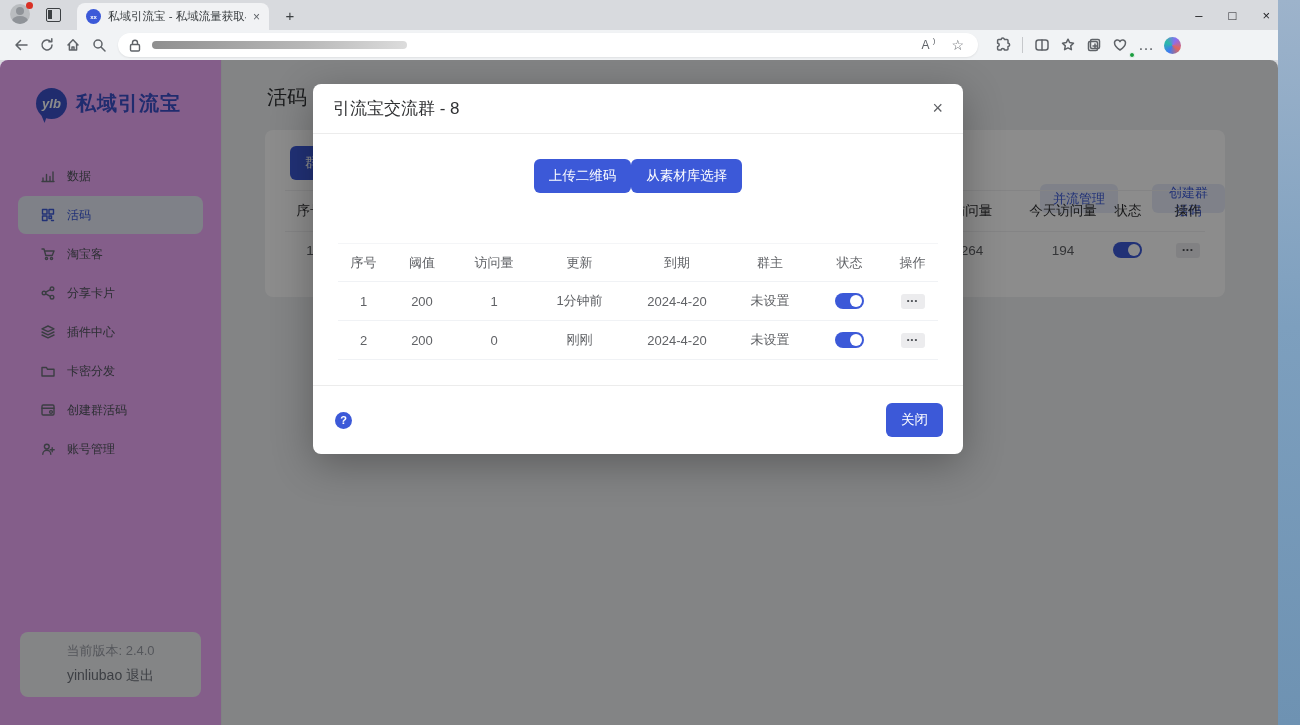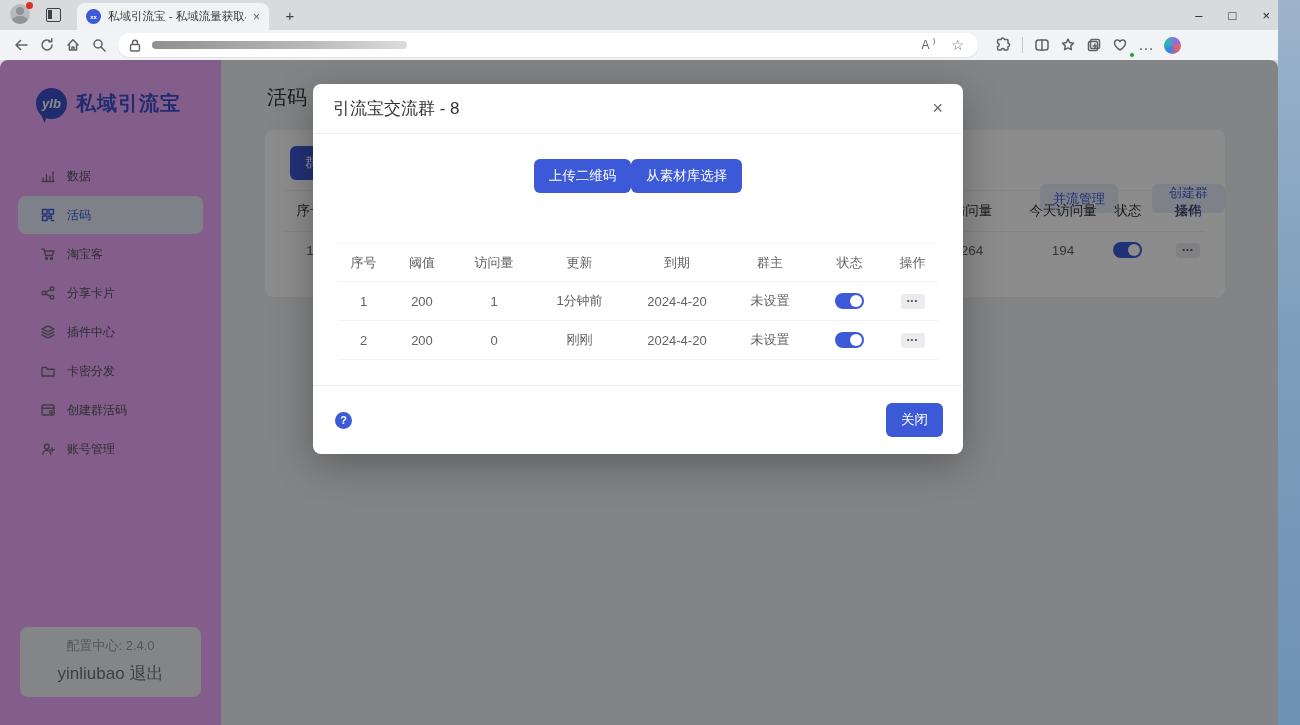--- a/index.html
+++ b/index.html
@@ -60,21 +60,21 @@
   .logo-text { margin-left:9px; font-size:20px; font-weight:bold; color:#3b50c9; letter-spacing:1px; }
   .menu { margin-top:38px; }
   .menu-item { display:flex; align-items:center; height:38px; margin:1px 18px; padding-left:22px; border-radius:8px;
     font-size:12px; color:#50555c; }
   .menu-item svg { stroke:#6b7078; fill:none; stroke-width:1.4; stroke-linecap:round; stroke-linejoin:round; margin-right:11px; }
   .menu-item.active { background:#e7ecf8; color:#3c59d8; }
   .menu-item.active svg { stroke:#3c59d8; }
   .version-box { position:absolute; left:20px; right:20px; bottom:28px; background:#f1f2f5; border-radius:8px;
     padding:10px 0 12px; text-align:center; }
   .version-line { font-size:13px; color:#9a9ea6; }
-  .account-line { font-size:17px; color:#6f747c; margin-top:7px; }
+  .account-line { font-size:14px; color:#6f747c; margin-top:7px; }
 
   .content { flex:1; position:relative; }
   .page-title { position:absolute; left:45px; top:24px; font-size:20px; font-weight:500; color:#2f3133; }
   .card { position:absolute; left:43px; top:70px; width:960px; height:167px; background:#fff; border-radius:8px; }
   .blue-btn { background:#3c59d8; color:#fff; border:none; border-radius:6px; font-size:13.5px;
     padding:8px 15px; font-family:inherit; }
   .tab-btn { position:absolute; left:25px; top:16px; }
   .light-btn { position:absolute; top:17px; height:29px; background:#e7ecf9; color:#3c59d8; border:none;
     border-radius:6px; font-size:13px; padding:0 13px; font-family:inherit;margin-top:37px; }
   .card-div { position:absolute; left:20px; right:20px; top:60px; border-top:1px solid #f0f1f3; }
@@ -265,21 +265,21 @@
         </div>
         <div class="menu-item">
           <svg width="16" height="16">
               <circle cx="6.8" cy="5.6" r="2.4"></circle>
               <path d="M2.8 13.2a4 4 0 0 1 8 0M12.2 6.8v4M10.2 8.8h4"></path>
             </svg>
           <span>账号管理</span>
         </div>
       </div>
       <div class="version-box">
-        <div class="version-line">配置中心: 2.4.0</div>
+        <div class="version-line">当前版本: 2.4.0</div>
         <div class="account-line">yinliubao 退出</div>
       </div>
     </div>
 
     <div class="content">
       <div class="page-title">活码</div>
       <div class="card">
         <button class="blue-btn tab-btn">群活码</button>
         <button class="light-btn" style="left:775px">并流管理</button>
         <button class="light-btn" style="left:887px">创建群活码</button>

